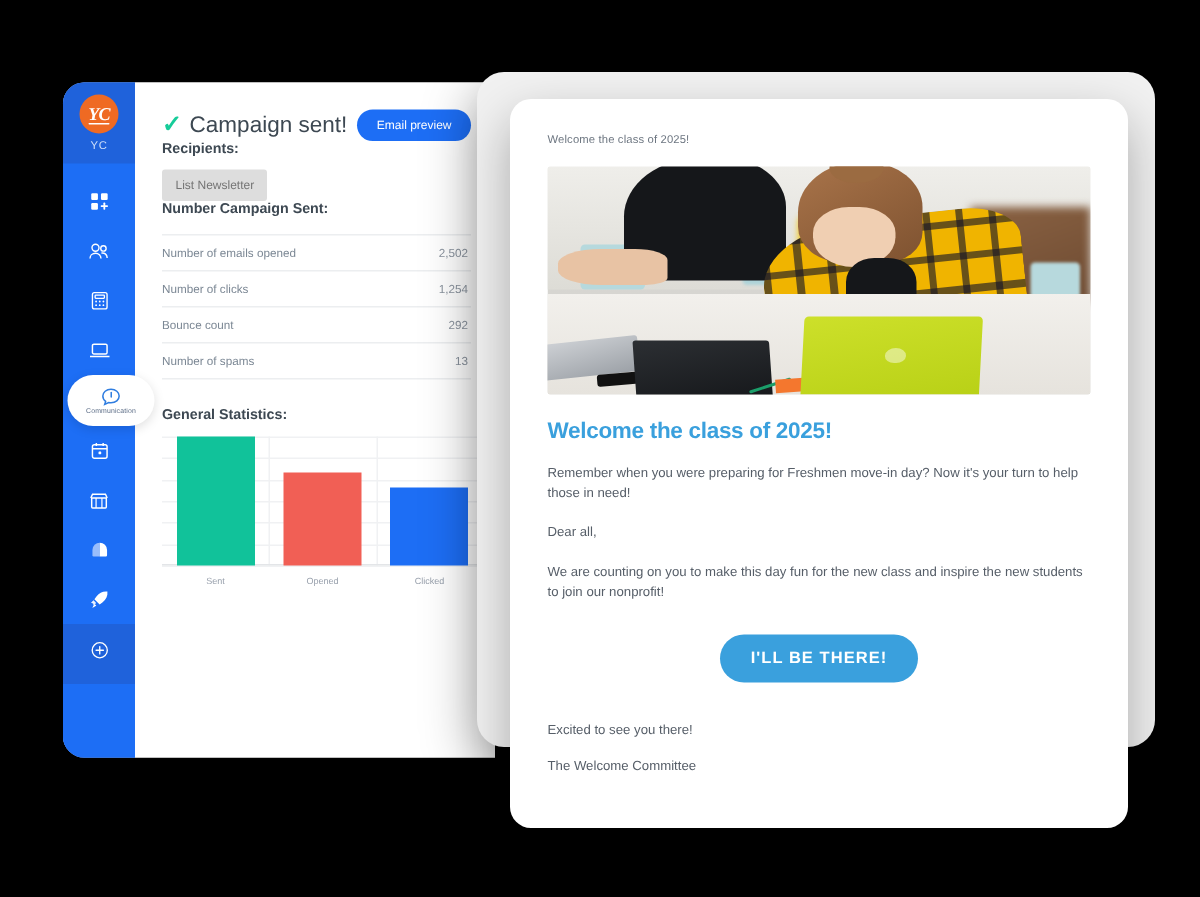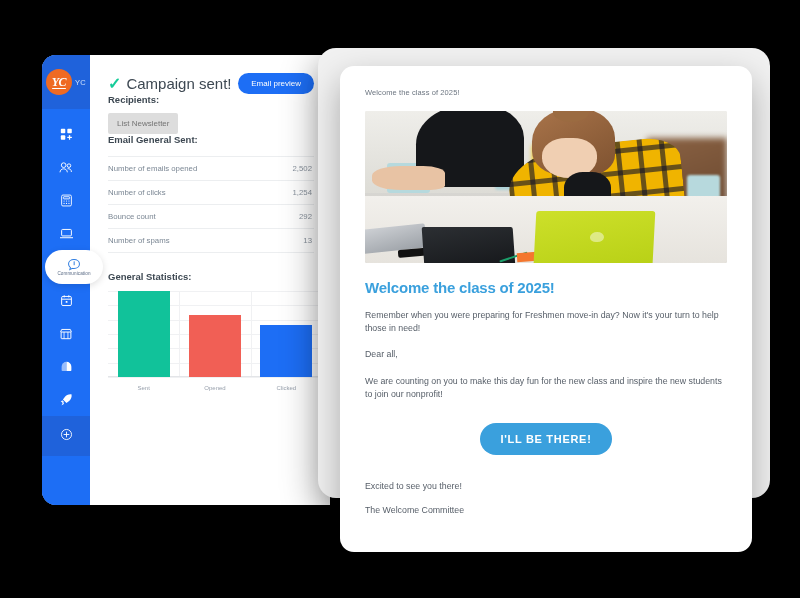--- a/index.html
+++ b/index.html
@@ -28,21 +28,21 @@
     width: 48px; flex: 0 0 48px;
     background: #1d6ef5;
     border-radius: 14px 0 0 14px;
     display: flex; flex-direction: column; align-items: center;
     padding-top: 6px;
     z-index: 5;
   }
   .brand {
     width: 48px; height: 54px;
     background: #1f62db;
-    display: flex; align-items: center;
+    display: flex; flex-direction: column; align-items: center;
     justify-content: center; gap: 3px;
     border-radius: 14px 0 0 0;
     margin-top: -6px;
   }
   .brand-logo {
     width: 26px; height: 26px; border-radius: 50%;
     background: #ef6a23;
     display: flex; align-items: center; justify-content: center;
     color: #fff; font-family: "Liberation Serif", serif;
     font-style: italic; font-weight: bold; font-size: 12px;
@@ -358,21 +358,21 @@
         <div class="sent-title">
           <span class="check">✓</span>
           <span>Campaign sent!</span>
         </div>
         <button class="preview-btn">Email preview</button>
       </div>
 
       <div class="section-label">Recipients:</div>
       <div class="chip">List Newsletter</div>
 
-      <div class="section-label">Email General Sent:</div>
+      <div class="section-label">Number Campaign Sent:</div>
 
       <div class="stats">
         <div class="stat-row">
           <span>Number of emails opened</span>
           <span class="stat-val">2,502</span>
         </div>
         <div class="stat-row">
           <span>Number of clicks</span>
           <span class="stat-val">1,254</span>
         </div>

